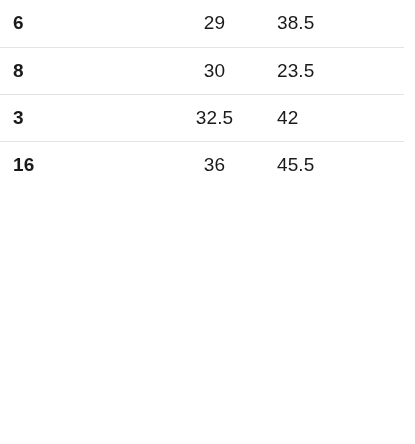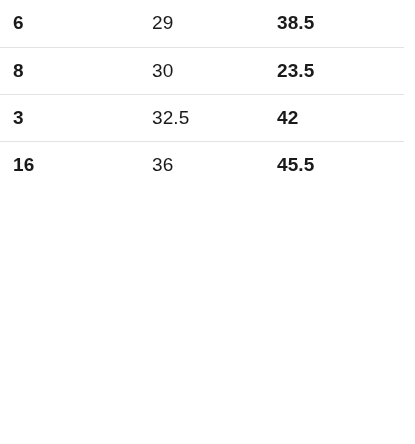--- a/index.html
+++ b/index.html
@@ -59,25 +59,26 @@
   .col-1 {
     width: 152px;
     padding-left: 13px !important;
     font-weight: 700;
   }
 
   .col-2 {
     width: 125px;
     padding-left: 152px !important;
     font-weight: 400;
+    text-align: center;
   }
 
   .col-3 {
     padding-left: 277px !important;
-    font-weight: 700;
+    font-weight: 400;
   }
 
   
   .size-table td.col-2,
   .size-table td.col-3 {
     width: auto;
     padding-left: 0 !important;
   }
   .size-table td.col-2 > span { display: inline-block; }
   .size-table td.col-3 > span { display: inline-block; }

